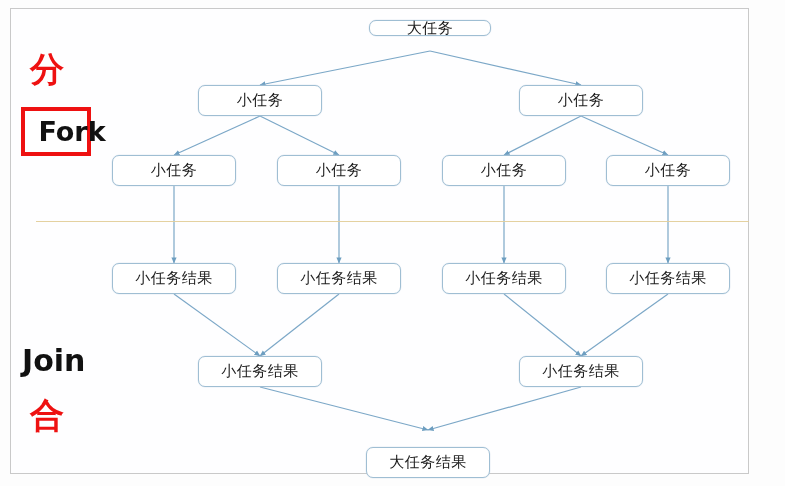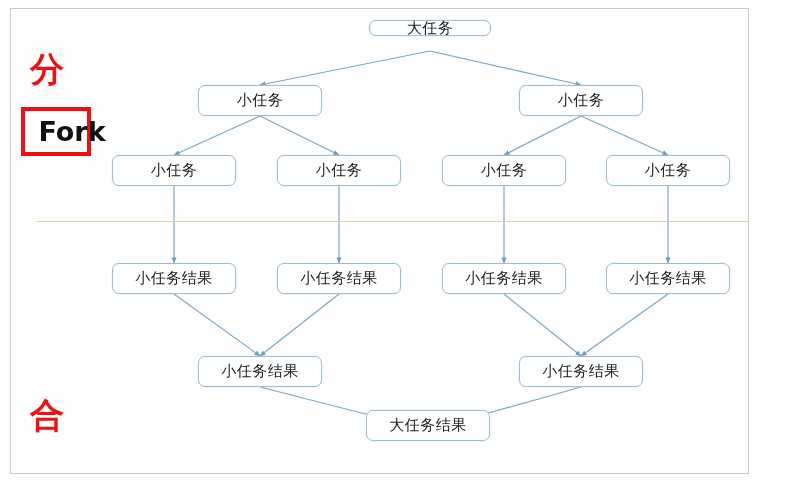--- a/index.html
+++ b/index.html
@@ -149,27 +149,28 @@
       <div class="node" style="left: 112px; top: 155px; width: 124px; height: 31px;">小任务</div>
       <div class="node" style="left: 277px; top: 155px; width: 124px; height: 31px;">小任务</div>
       <div class="node" style="left: 442px; top: 155px; width: 124px; height: 31px;">小任务</div>
       <div class="node" style="left: 606px; top: 155px; width: 124px; height: 31px;">小任务</div>
       <div class="node" style="left: 112px; top: 263px; width: 124px; height: 31px;">小任务结果</div>
       <div class="node" style="left: 277px; top: 263px; width: 124px; height: 31px;">小任务结果</div>
       <div class="node" style="left: 442px; top: 263px; width: 124px; height: 31px;">小任务结果</div>
       <div class="node" style="left: 606px; top: 263px; width: 124px; height: 31px;">小任务结果</div>
       <div class="node" style="left: 198px; top: 356px; width: 124px; height: 31px;">小任务结果</div>
       <div class="node" style="left: 519px; top: 356px; width: 124px; height: 31px;">小任务结果</div>
-      <div class="node" style="left: 366px; top: 410px; width: 124px; height: 31px;">大任务结果</div>
+      <div class="node" style="left: 366px; top: 447px; width: 124px; height: 31px;">大任务结果</div>
     </div>
 
   <div class="divider"></div>
 
   <div class="side-label label-fen">分</div>
 
   <div class="fork-box">
     <span>Fork</span>
   </div>
 
+  <div class="side-label label-join">Join</div>
 
   <div class="side-label label-he">合</div>
 
 </div>
 
 </body></html>

